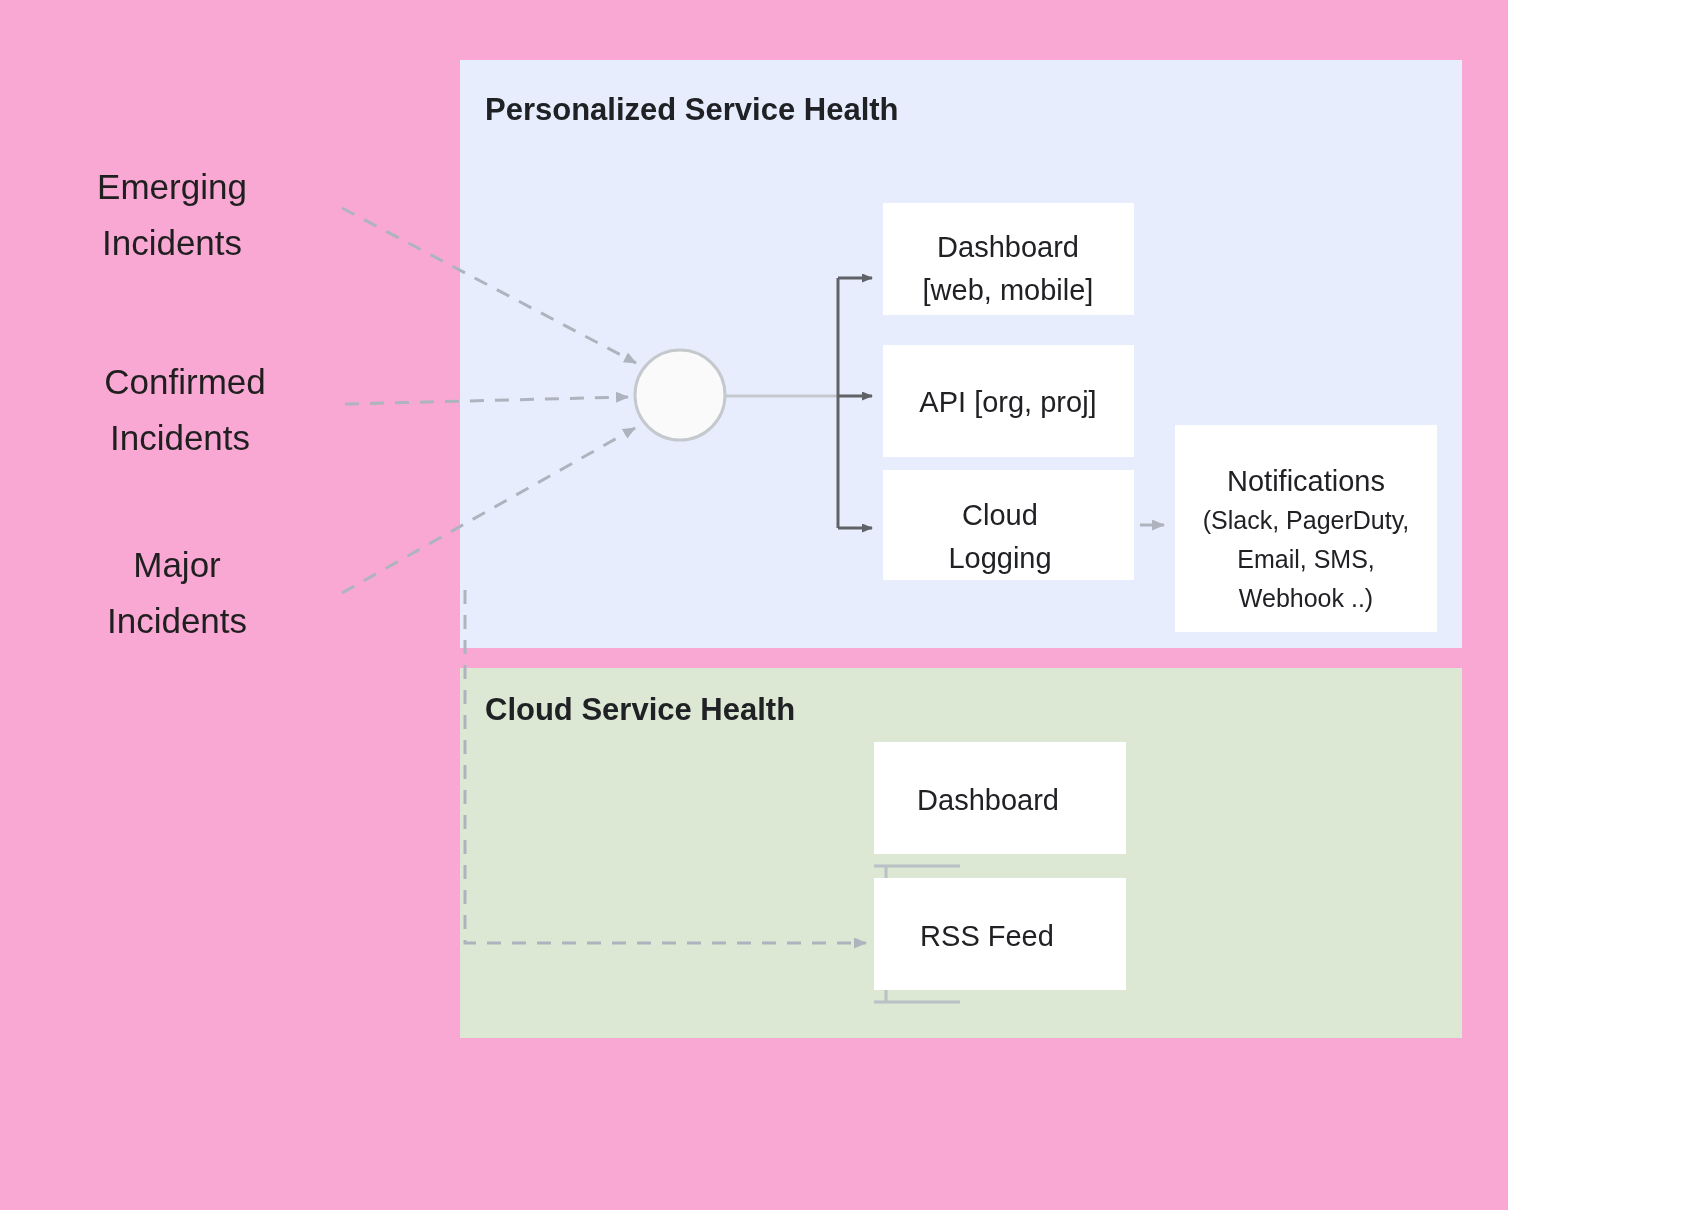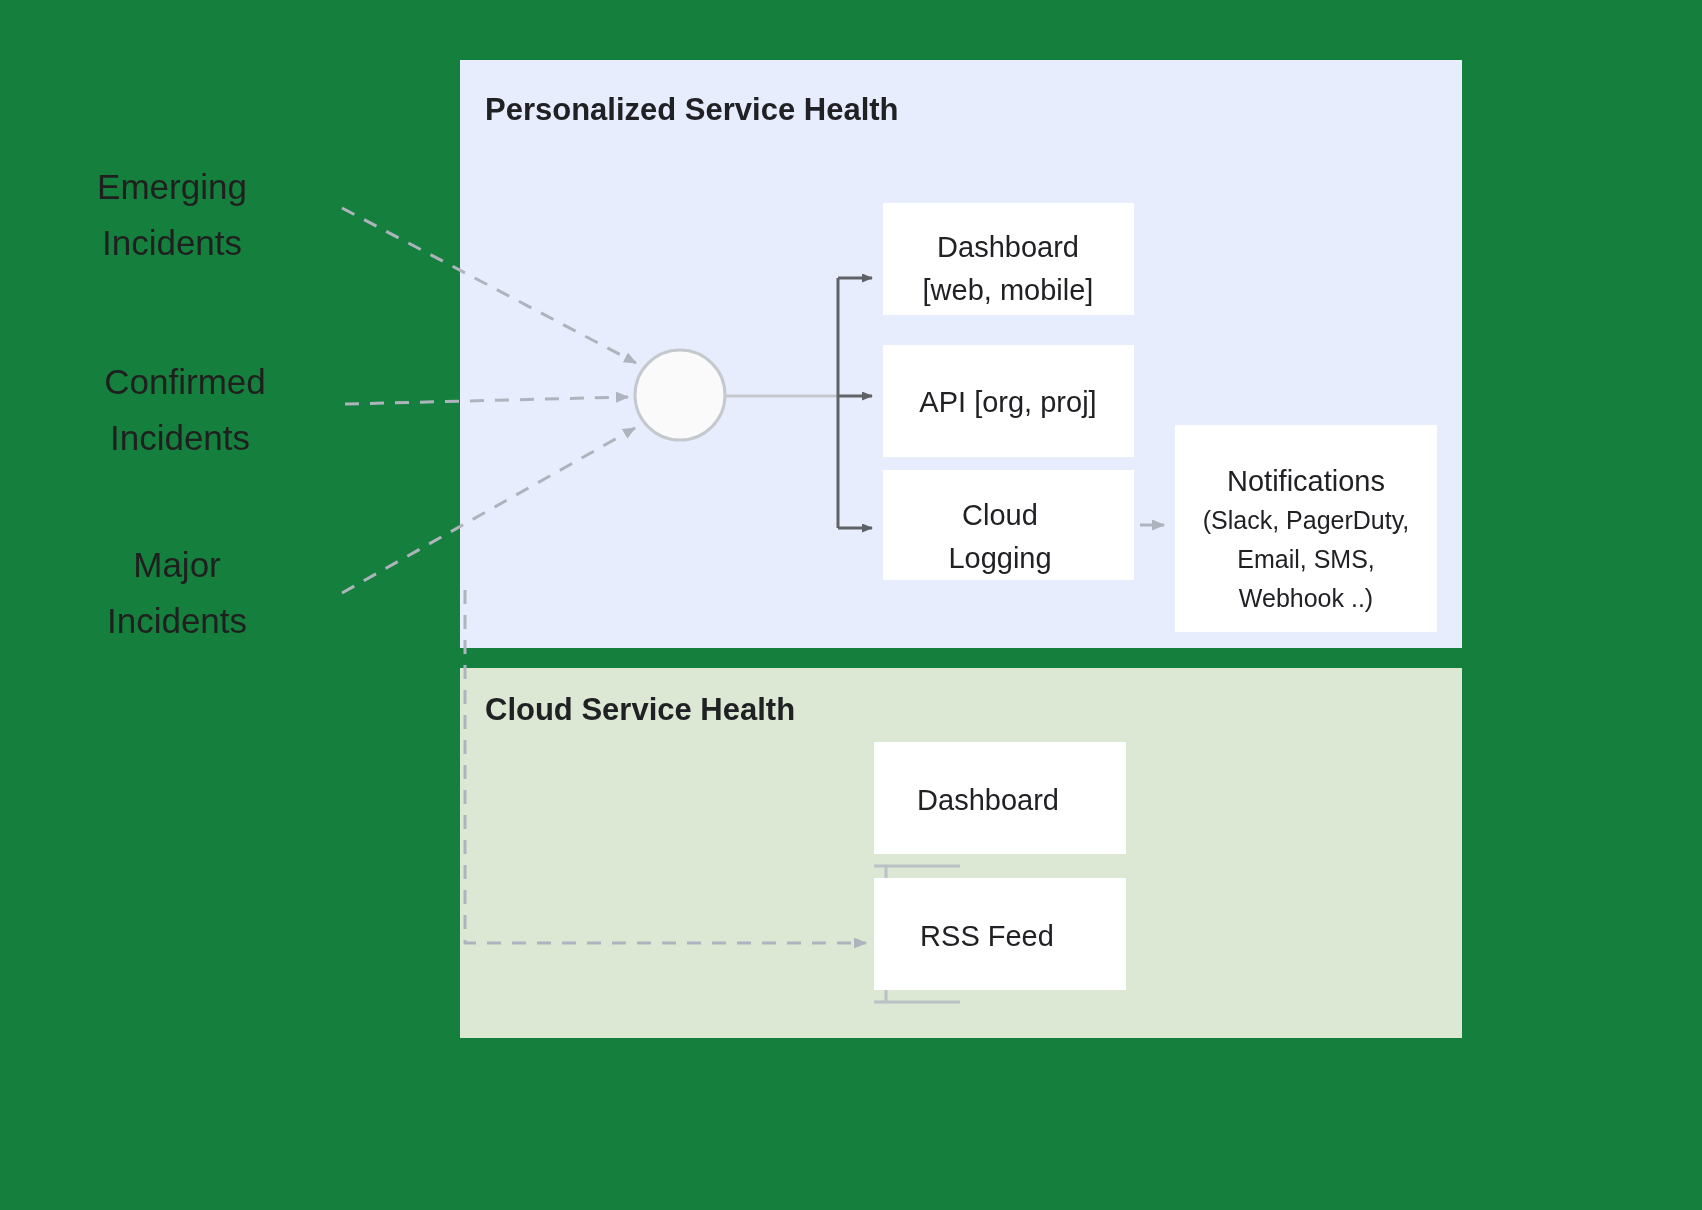--- a/index.html
+++ b/index.html
@@ -1,17 +1,17 @@
 <!DOCTYPE html>
 <html><head>
 <meta charset="utf-8">
 <style>
   html,body{margin:0;padding:0;background:#ffffff;}
   body{width:1702px;height:1210px;font-family:"Liberation Sans",sans-serif;}
-  #stage{position:relative;width:1702px;height:1210px;overflow:hidden;background:#15803d;}
+  #stage{position:relative;width:1508px;height:1210px;overflow:hidden;background:#f9a8d4;}
   svg#diagram{position:absolute;left:0;top:0;width:1702px;height:1210px;}
   .panel-title{font-weight:bold;fill:#202124;font-size:31px;font-family:"Liberation Sans",sans-serif;}
   .side-label{fill:#1f1f1f;font-size:35px;font-family:"Liberation Sans",sans-serif;}
   .box-label{fill:#202124;font-size:29px;font-family:"Liberation Sans",sans-serif;}
   .notif-title{fill:#202124;font-size:29px;font-family:"Liberation Sans",sans-serif;}
   .notif-sub{fill:#202124;font-size:25px;font-family:"Liberation Sans",sans-serif;}
 </style>
 </head>
 <body>
 

